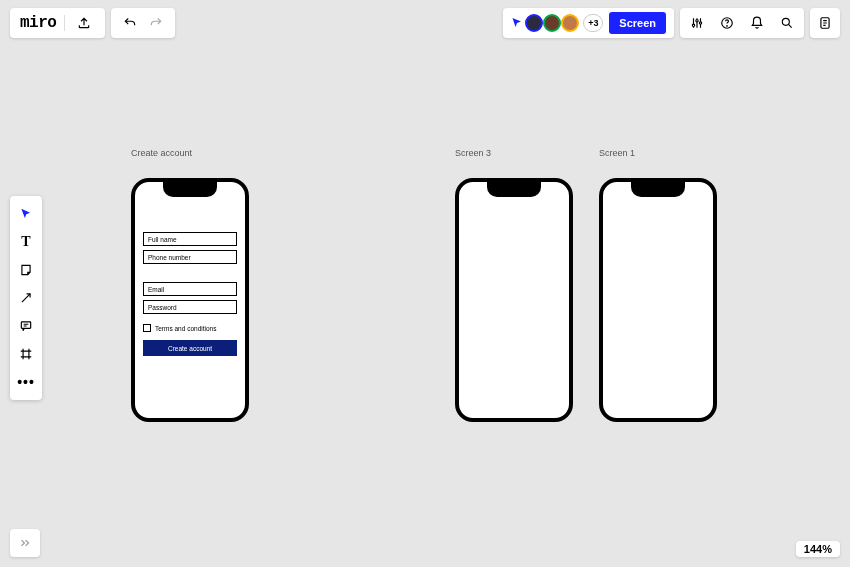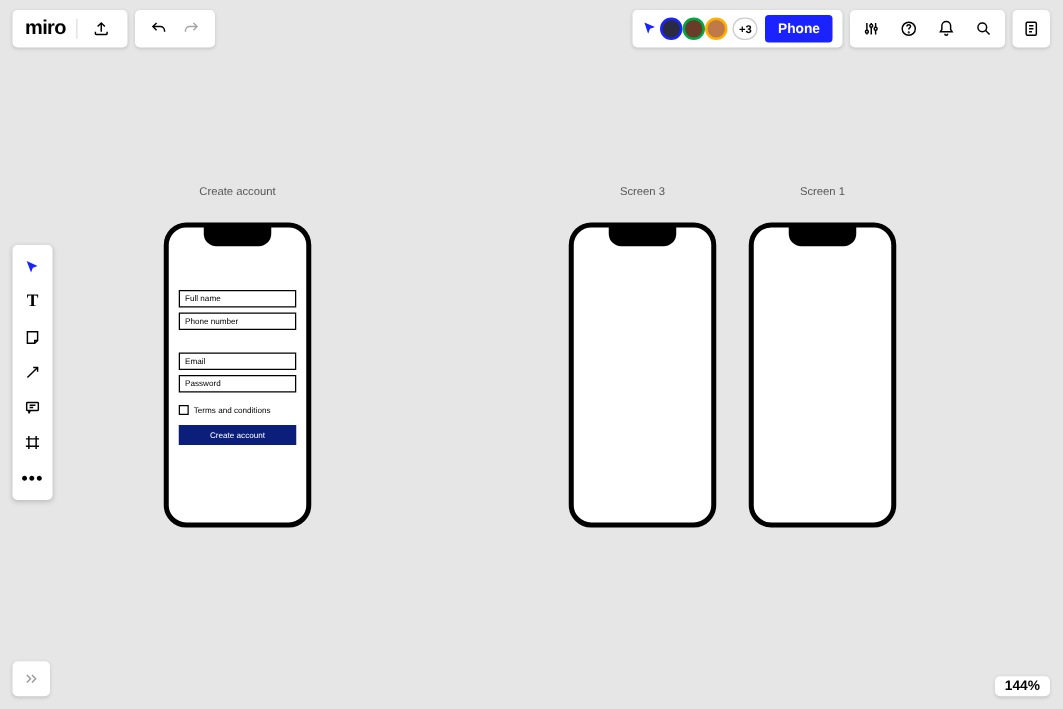--- a/index.html
+++ b/index.html
@@ -1,20 +1,20 @@
 <!DOCTYPE html>
 <html><head>
 <meta charset="utf-8">
 <style>
   * { box-sizing: border-box; margin: 0; padding: 0; }
   html, body { width: 850px; height: 567px; overflow: hidden; font-family: -apple-system, BlinkMacSystemFont, "Segoe UI", Helvetica, Arial, sans-serif; }
   body { background: #e6e6e6; position: relative; }
 
   
-  .tl-cluster { position: absolute; top: 8px; left: 10px; display: flex; gap: 6px; }
+  .tl-cluster { position: absolute; top: 8px; left: 10px; display: flex; gap: 6px; font-family: Liberation Mono, monospace; }
   .pill { background: #fff; border-radius: 4px; box-shadow: 0 1px 3px rgba(0,0,0,0.15); display: flex; align-items: center; height: 30px; }
   .logo-pill { padding: 0 10px; gap: 8px; }
   .logo-text { font-weight: 900; font-size: 16px; letter-spacing: -0.5px; }
   .vdiv { width: 1px; height: 16px; background: #ddd; }
   .icon-btn { width: 22px; height: 22px; display: flex; align-items: center; justify-content: center; cursor: pointer; }
   .undo-pill { padding: 0 8px; gap: 4px; }
 
   
   .tr-cluster { position: absolute; top: 8px; right: 10px; display: flex; gap: 6px; align-items: center; }
   .collab-pill { padding: 0 8px 0 6px; gap: 2px; }
@@ -30,21 +30,21 @@
   .tb-btn { width: 24px; height: 24px; display:flex; align-items:center; justify-content:center; cursor:pointer; border-radius:3px; font-size:14px;}
 
   
   .bl-pill { position:absolute; left:10px; bottom:10px; width:30px; height:28px; background:#fff; border-radius:4px; box-shadow:0 1px 3px rgba(0,0,0,0.15); display:flex; align-items:center; justify-content:center; cursor:pointer;}
 
   
   .zoom-pill { position:absolute; right:10px; bottom:10px; height:16px; background:#fff; border-radius:4px; box-shadow:0 1px 3px rgba(0,0,0,0.15); display:flex; align-items:center; padding:0 8px; font-size:11px; font-weight:700;}
 
   
   .canvas { position:absolute; left:0; top:0; width:850px; height:567px; }
-  .frame-group { position:absolute; display:flex; flex-direction:column; gap:20px;align-items:center;}
+  .frame-group { position:absolute; display:flex; flex-direction:column; gap:20px;}
   .frame-label { font-size: 9px; color: #555; }
   .phone { width: 118px; height: 244px; border: 4px solid #000; border-radius: 18px; background: #fff; position: relative; }
   .notch { position:absolute; top:-1px; left:50%; transform:translateX(-50%); width:54px; height:16px; background:#000; border-radius: 0 0 10px 10px; }
 
   
   .form { position:absolute; top:50px; left:8px; right:8px; display:flex; flex-direction:column; gap:4px;}
   .field { border:1px solid #000; height:14px; display:flex; align-items:center; padding:0 4px; font-size:6.5px;}
   .gap { height: 10px; }
   .cbrow { display:flex; align-items:center; gap:4px; font-size:6.5px; margin-top:6px;}
   .cb { width:8px; height:8px; border:1px solid #000; }
@@ -86,21 +86,21 @@
   <div class="pill collab-pill">
     <span class="icon-btn" style="width:16px">
       <svg width="12" height="12" viewBox="0 0 24 24" fill="#1a23ff">
           <path d="M3 2l6 18 3-8 8-3z"></path>
         </svg>
     </span>
     <span class="avatar" style="border-color:#1a23ff;background:#2b2b40"></span>
     <span class="avatar" style="border-color:#00a843;background:#6b3b2a"></span>
     <span class="avatar" style="border-color:#ffb000;background:#c07a4a"></span>
     <span class="avcount">+3</span>
-    <span class="share-btn">Phone</span>
+    <span class="share-btn">Screen</span>
   </div>
   <div class="pill right-tools">
     <span class="icon-btn">
       <svg width="14" height="14" viewBox="0 0 24 24" fill="none" stroke="#000" stroke-width="2">
           <path d="M6 4v10M6 18v2M12 4v2M12 10v10M18 4v6M18 14v6"></path>
           <circle cx="6" cy="16" r="2"></circle>
           <circle cx="12" cy="8" r="2"></circle>
           <circle cx="18" cy="12" r="2"></circle>
         </svg>
     </span>

